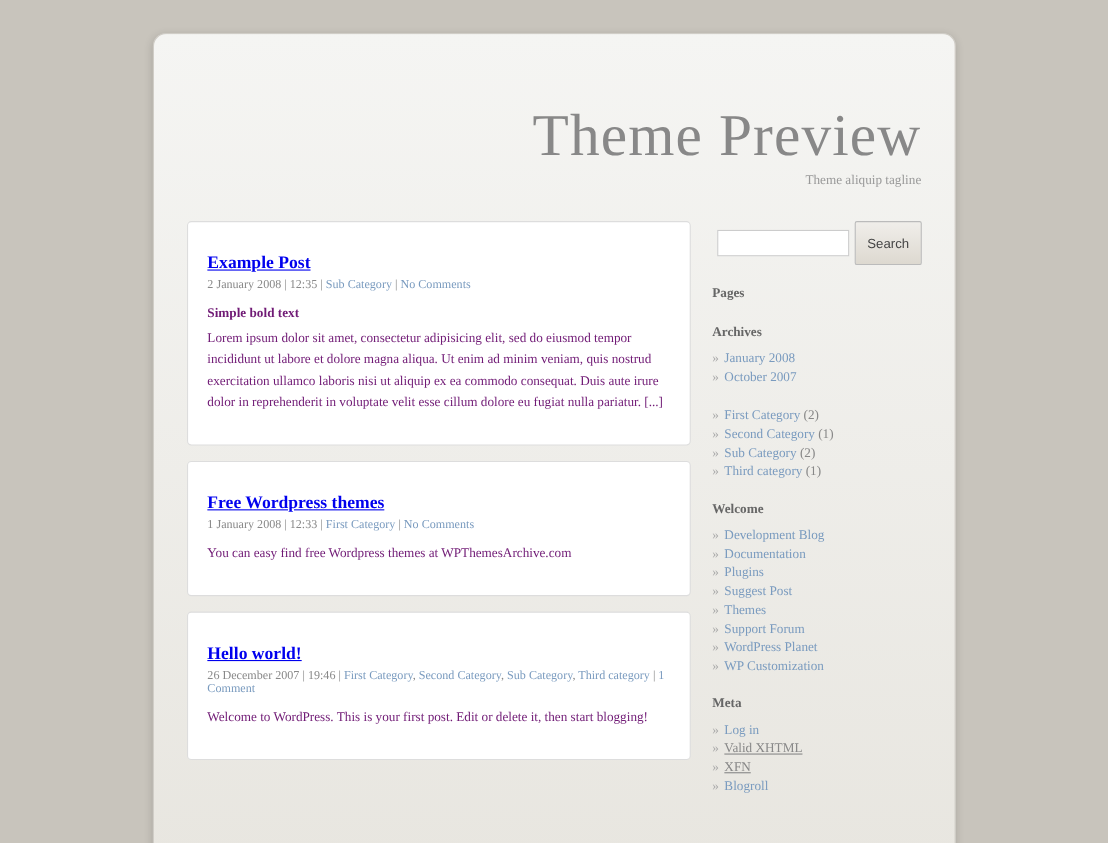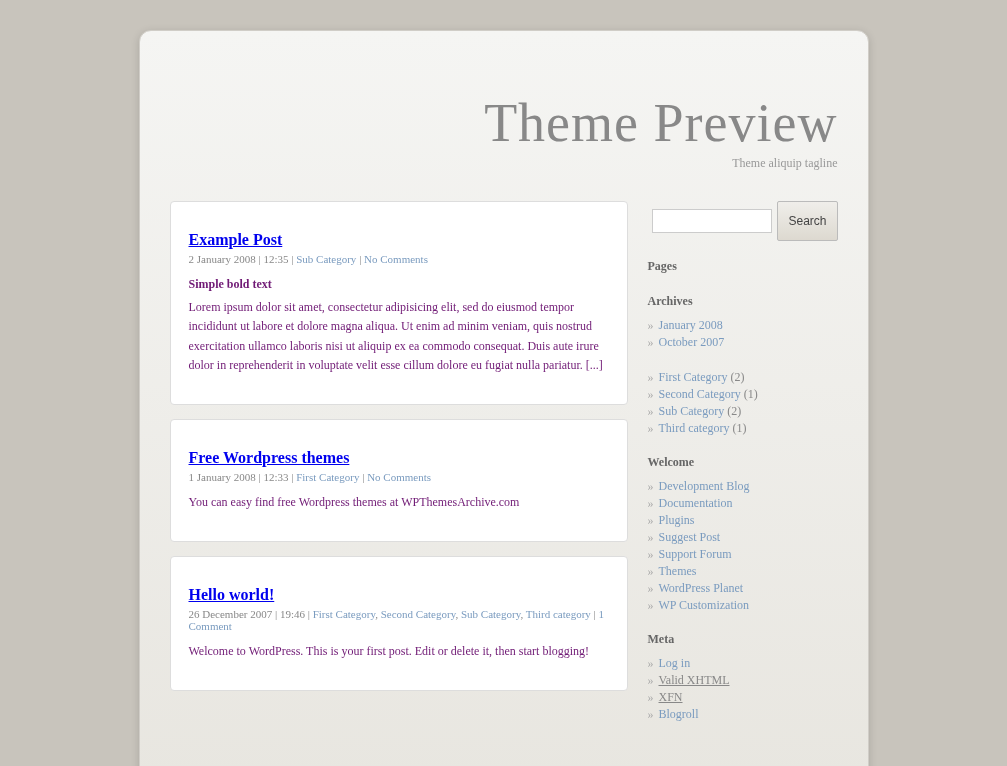--- a/index.html
+++ b/index.html
@@ -290,24 +290,24 @@
             <li>
               <a href="#">Documentation</a>
             </li>
             <li>
               <a href="#">Plugins</a>
             </li>
             <li>
               <a href="#">Suggest Post</a>
             </li>
             <li>
+              <a href="#">Themes</a>
+            </li>
+            <li>
               <a href="#">Support Forum</a>
-            </li>
-            <li>
-              <a href="#">Themes</a>
             </li>
             <li>
               <a href="#">WordPress Planet</a>
             </li>
             <li>
               <a href="#">WP Customization</a>
             </li>
           </ul>
         </div>
 

